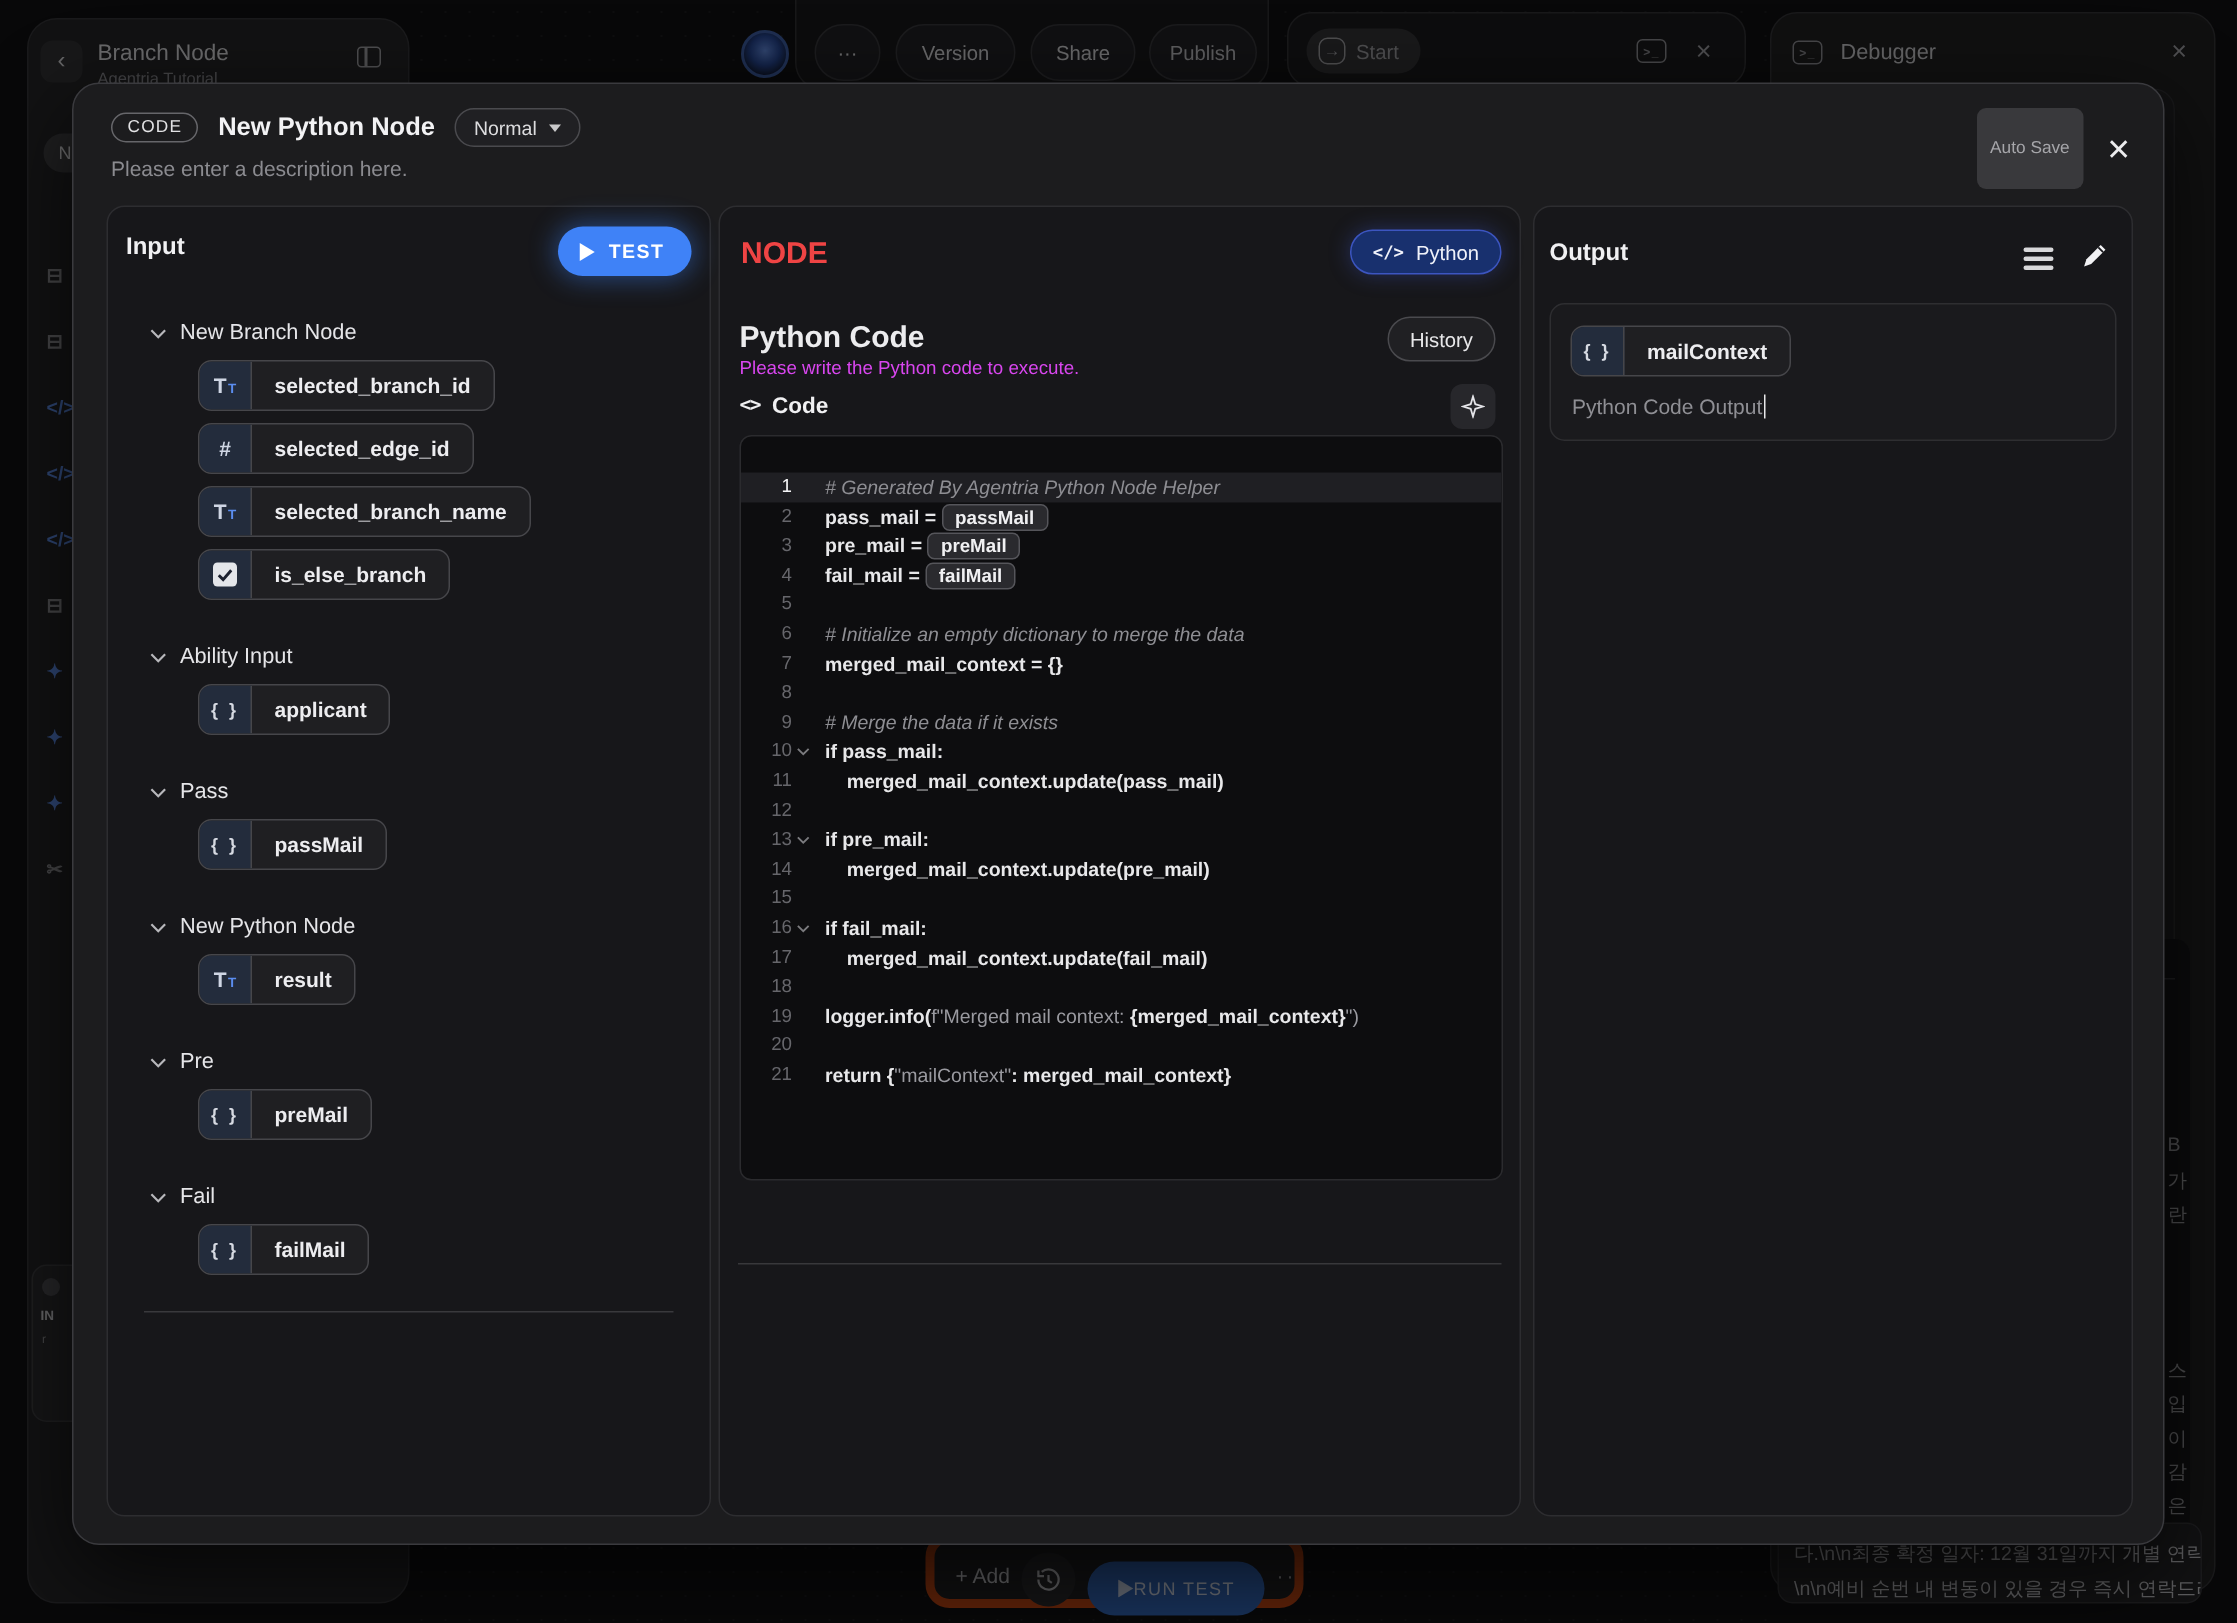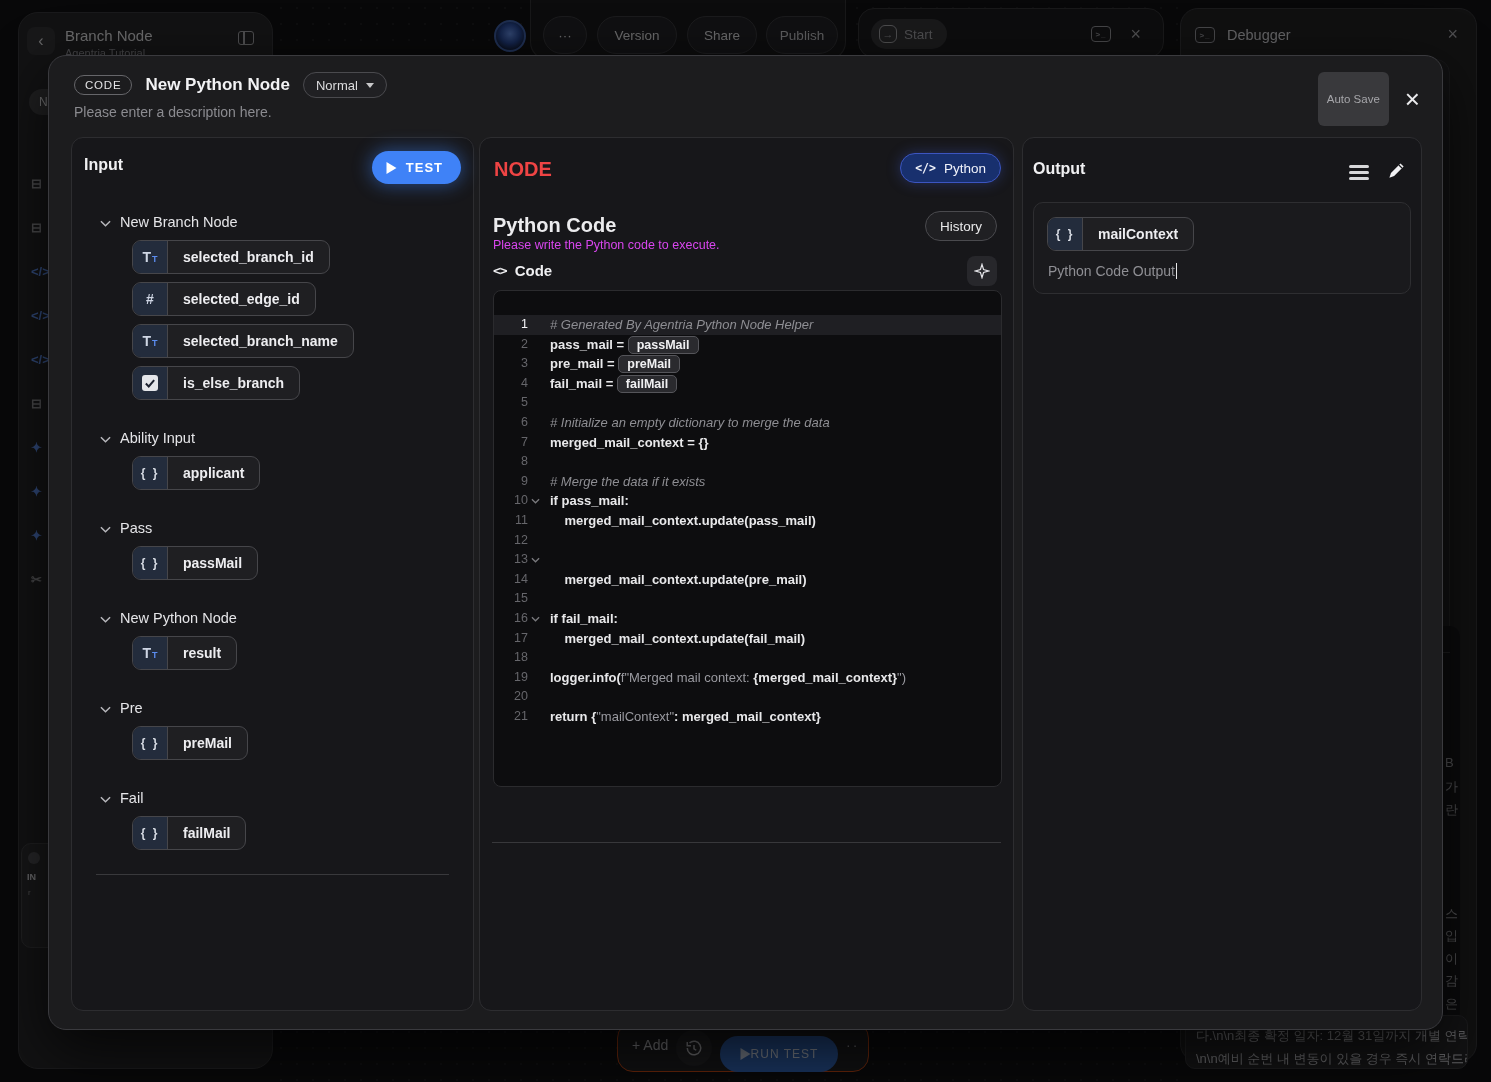--- a/index.html
+++ b/index.html
@@ -47,21 +47,21 @@
     border:1px solid #2e2e31;border-radius:18px;}
   .bg-dbg-title{position:absolute;left:46px;top:18px;font-size:14.5px;color:#c6c6c9;}
   .bg-dbg-inner{position:absolute;left:12px;top:50px;width:257px;height:896px;border:1px solid #2a2a2d;border-radius:14px;background:#1c1c1e;}
   .bg-dbg-card{position:absolute;left:60px;top:566px;width:206px;height:424px;background:#101012;border-radius:10px;}
   .bg-dbg-card .divider{position:absolute;left:10px;right:10px;top:26px;border-top:1px solid #333336;}
   .edgecol{position:absolute;display:flex;flex-direction:column;color:#9a9a9e;font-size:13px;}
   .bg-dbg-msg{position:absolute;left:4px;top:1006px;width:283px;height:54px;background:#1e1e20;
     border:1px solid #303034;border-radius:10px;overflow:hidden;padding:8px 10px;}
   .bg-dbg-msg div{font-size:13px;color:#bfbfc3;white-space:nowrap;line-height:23px;}
   .bg-toolbar{position:absolute;left:617px;top:1022px;width:252px;height:50px;background:#1b1b1d;
-    border:1px solid #c2410c;border-radius:16px;}
+    border:6px solid #c2410c;border-radius:16px;}
   .bg-add{position:absolute;left:14px;top:14px;font-size:14px;color:#c8c8cc;}
   .bg-refresh{position:absolute;left:58px;top:7px;width:36px;height:36px;border-radius:50%;background:#242427;
     display:flex;align-items:center;justify-content:center;}
   .bg-runtest{position:absolute;left:102px;top:13px;width:118px;height:36px;border-radius:18px;background:#2d63b8;
     display:flex;align-items:center;justify-content:center;gap:0;color:#d9e2f2;font-size:12px;font-weight:400;letter-spacing:1px;}
   .bg-moredots{position:absolute;left:228px;top:14px;color:#9a9a9e;font-size:14px;letter-spacing:2px;}
 
   .scrim{position:absolute;inset:0;background:rgba(7,7,7,.52);z-index:2;}
 
   
@@ -488,20 +488,21 @@
           </div>
           <div class="crow">
             <span class="gut">
               <span class="num">13</span>
               <span class="foldslot">
                 <svg width="9" height="6" viewBox="0 0 10 6">
                   <path d="M1 1 L5 5 L9 1" fill="none" stroke="#7a7a7e" stroke-width="1.4"></path>
                 </svg>
               </span>
             </span>
+            <span class="txt"><span class="cd">if pre_mail:</span></span>
           </div>
           <div class="crow">
             <span class="gut">
               <span class="num">14</span>
               <span class="foldslot"></span>
             </span>
             <span class="txt"><span class="cd">    merged_mail_context.update(pre_mail)</span></span>
           </div>
           <div class="crow">
             <span class="gut">

